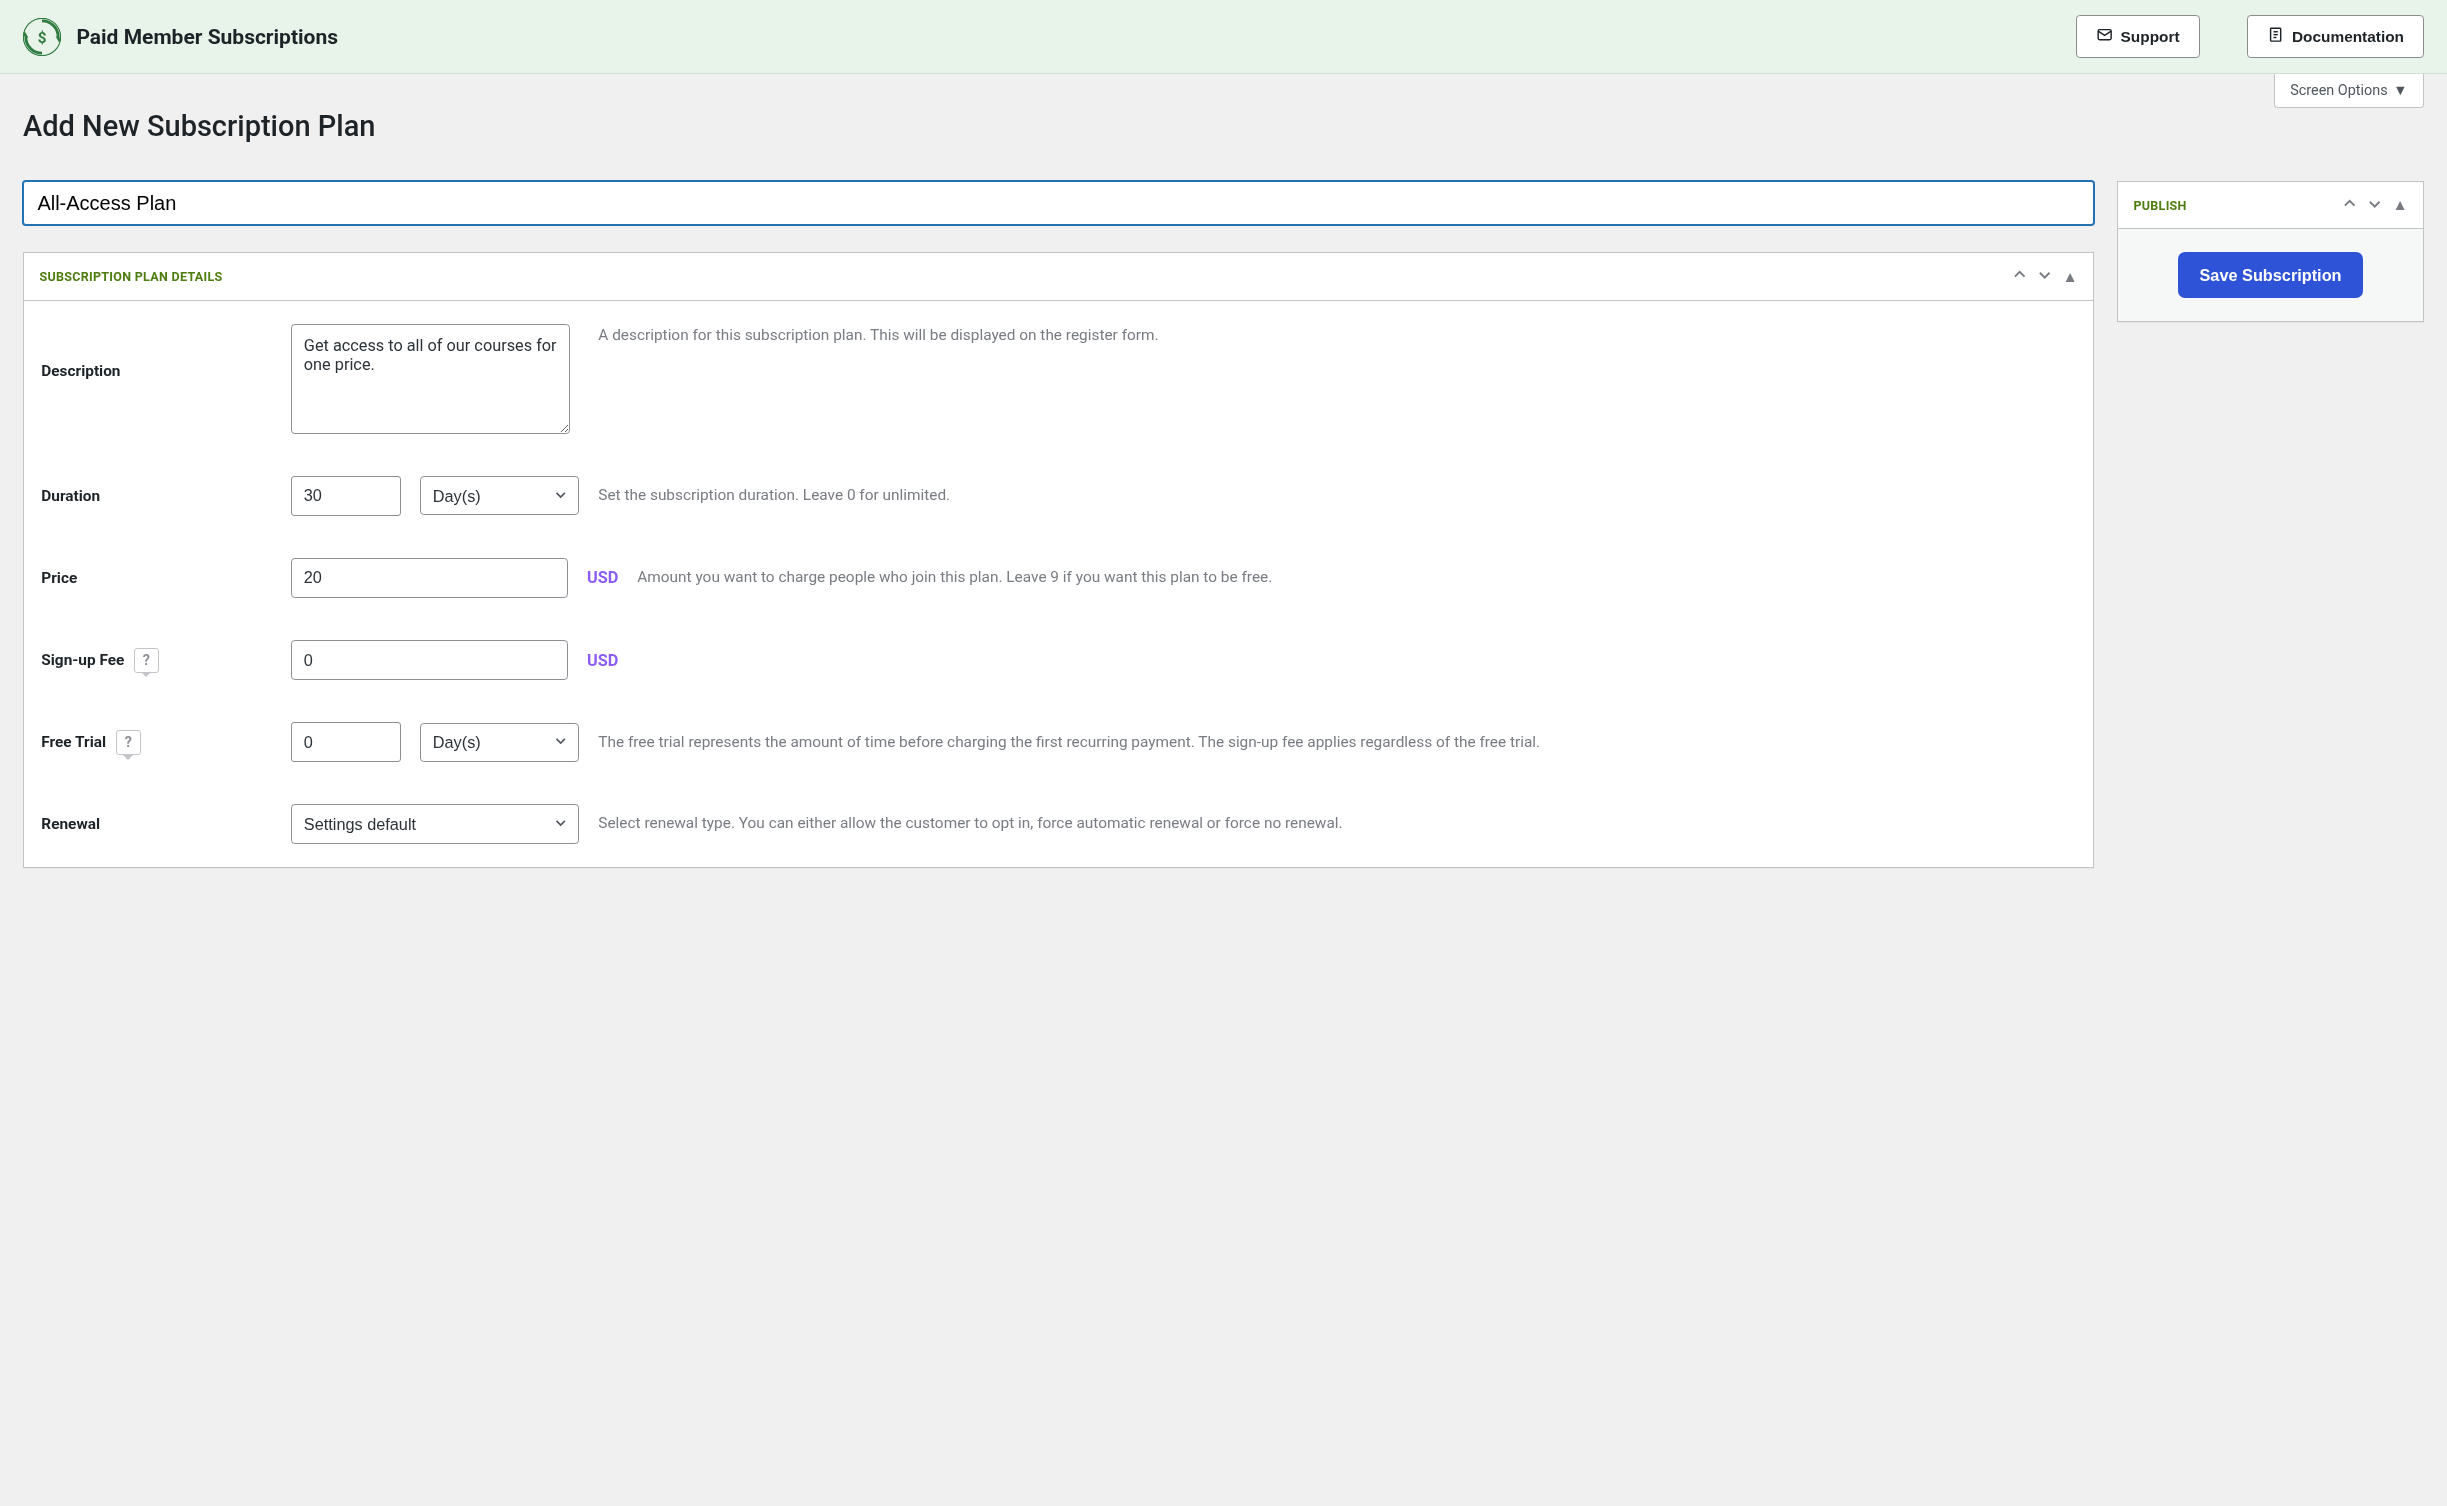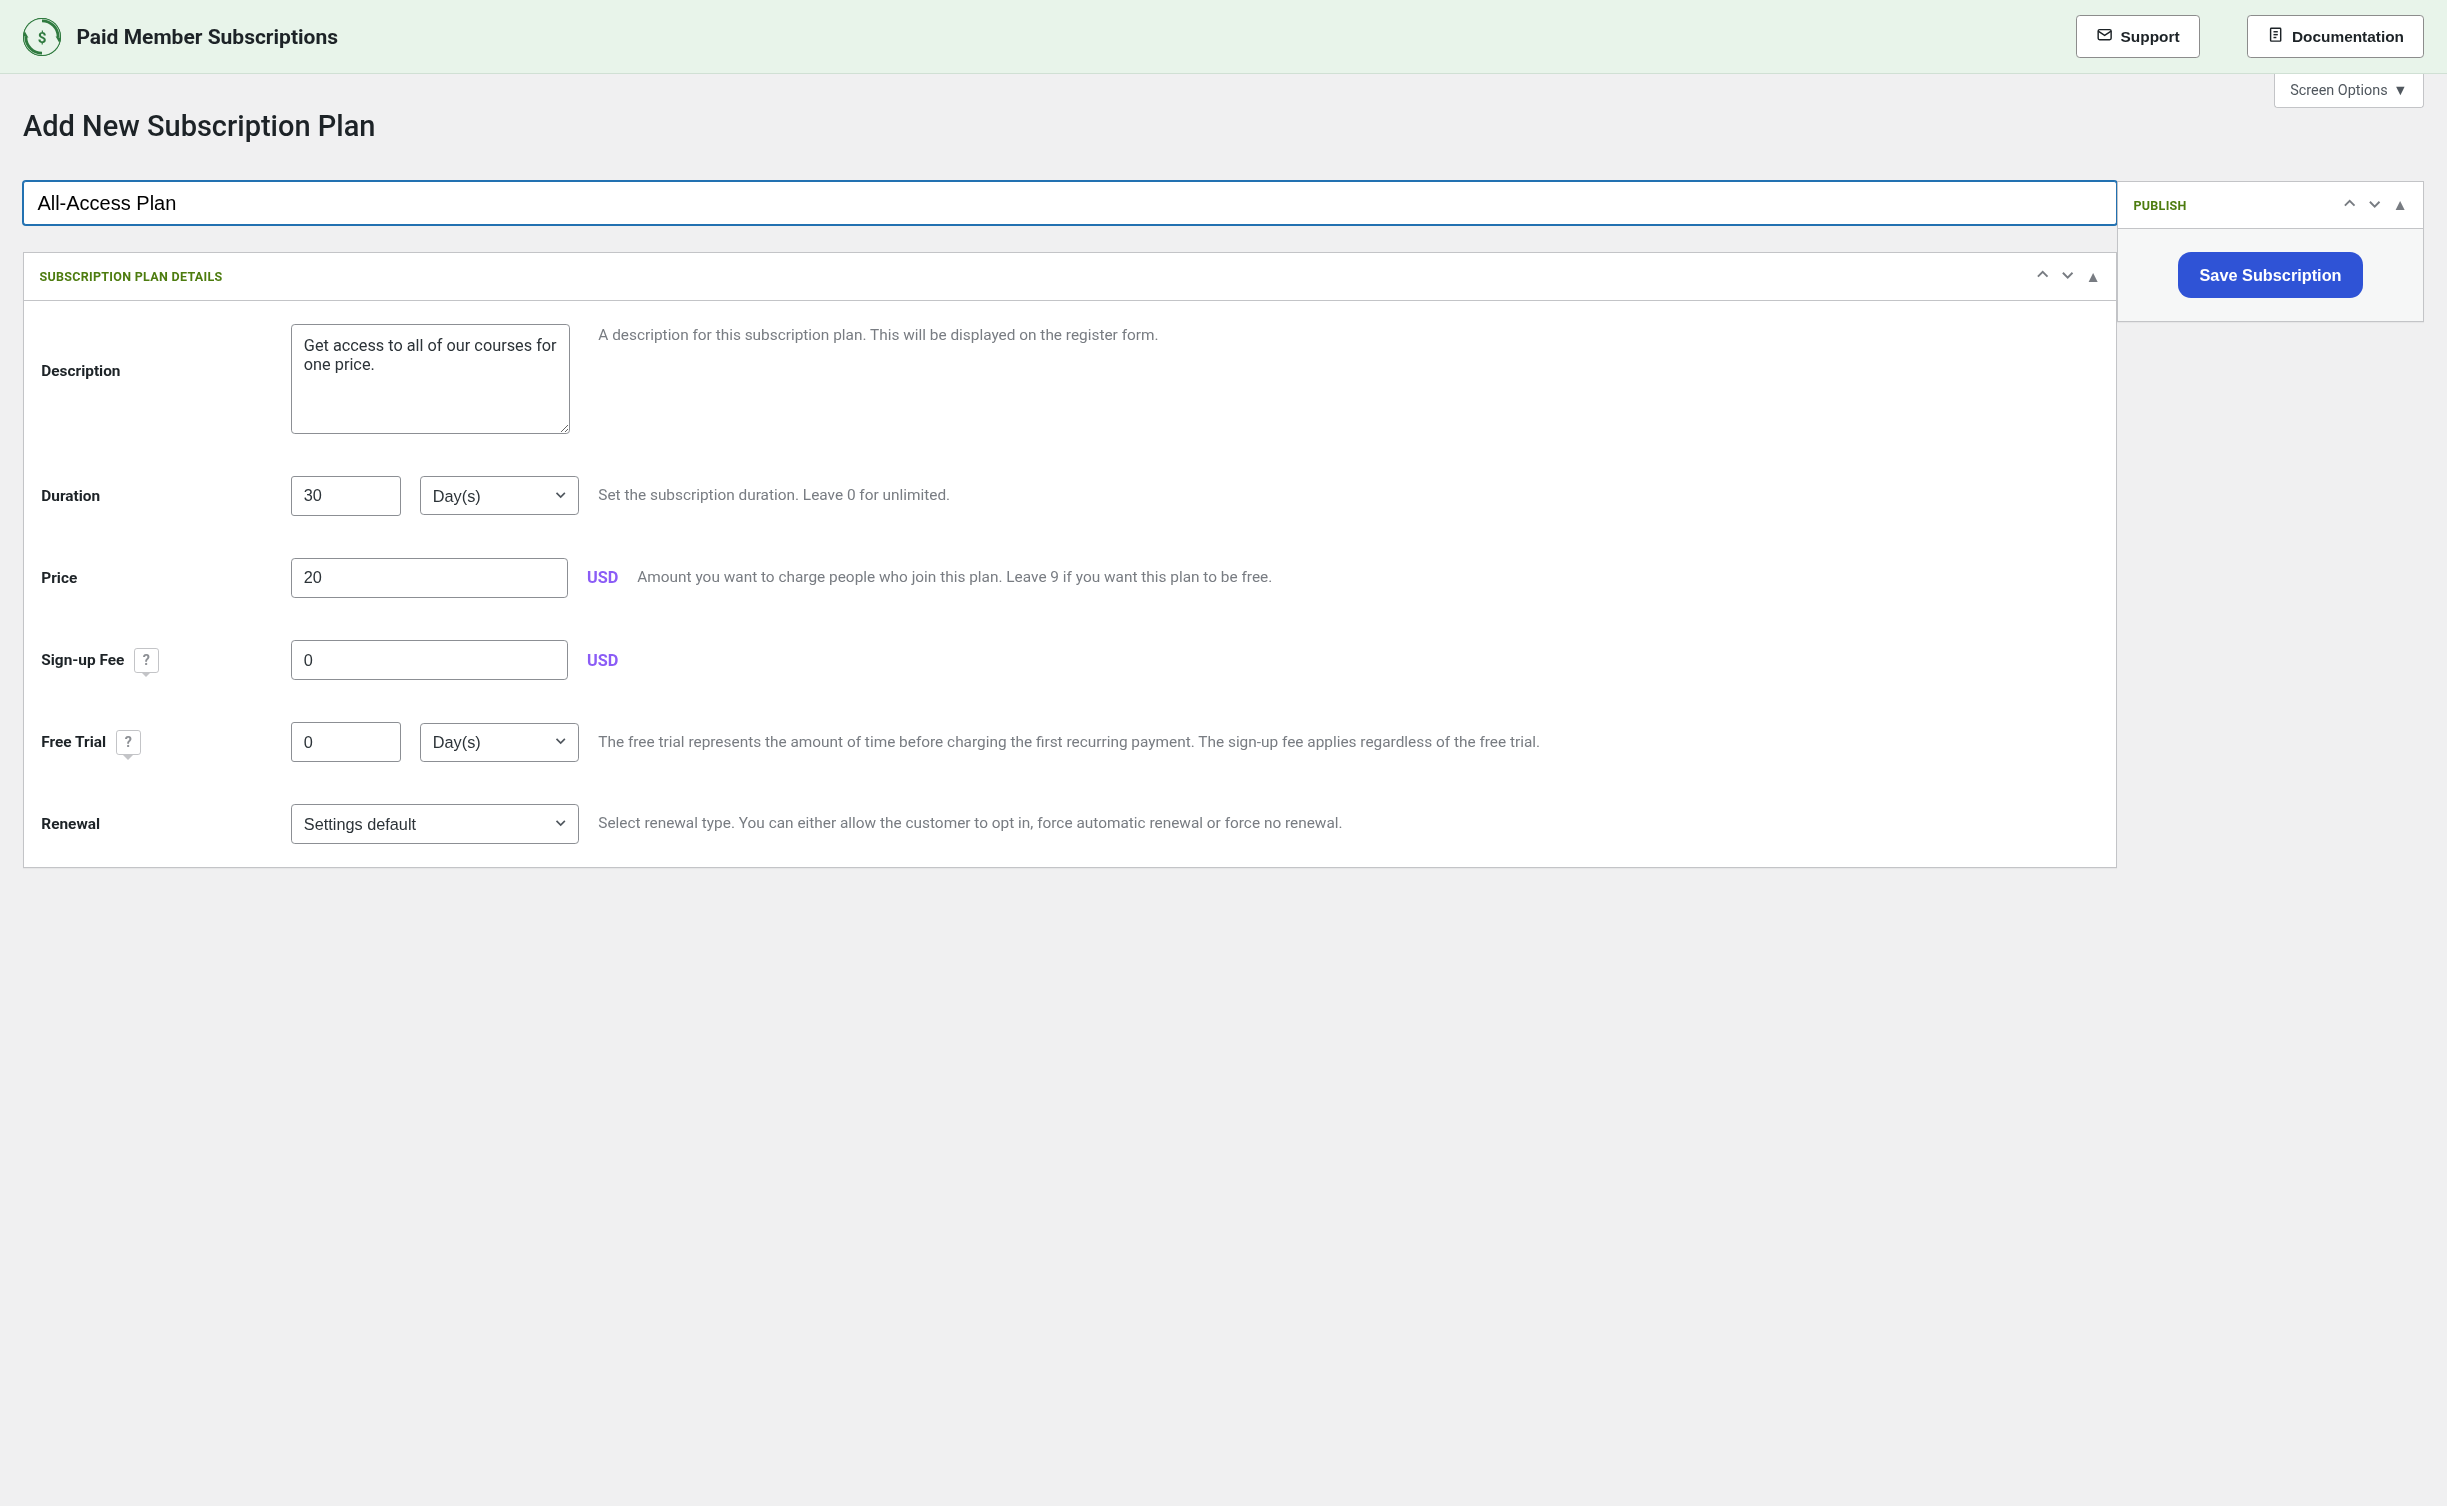--- a/index.html
+++ b/index.html
@@ -88,20 +88,21 @@
       gap: 5.8px;
     }
     .page-title {
       font-size: 29px;
       font-weight: 500;
       color: #1d2327;
       padding: 35px 0 38px 0;
     }
     .main-columns {
       display: flex;
+      gap: 23px;
     }
     .left-col {
       flex: 1;
       min-width: 0;
     }
     .right-col {
       width: 307px;
     }
     .title-input {
       width: 100%;
@@ -265,21 +266,21 @@
     .publish-body {
       padding: 23px;
       background: #f6f7f7;
       display: flex;
       justify-content: center;
     }
     .save-btn {
       background: #2f53d6;
       color: #fff;
       border: none;
-      border-radius: 13px;
+      border-radius: 7px;
       padding: 13.4px 21px;
       font-size: 16.3px;
       font-weight: 600;
       cursor: pointer;
     }
     .row-align-top {
       align-items: flex-start;
     }
     .row-align-top .form-label {
       padding-top: 38px;

